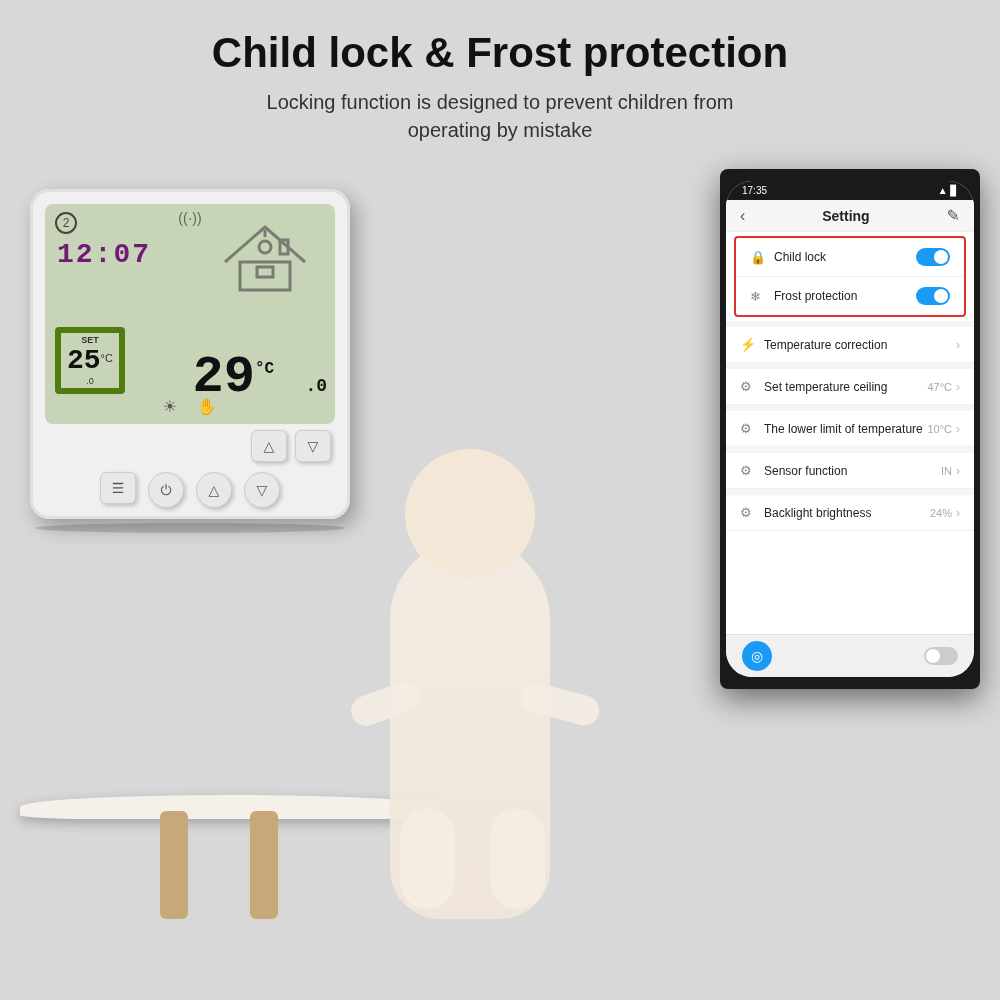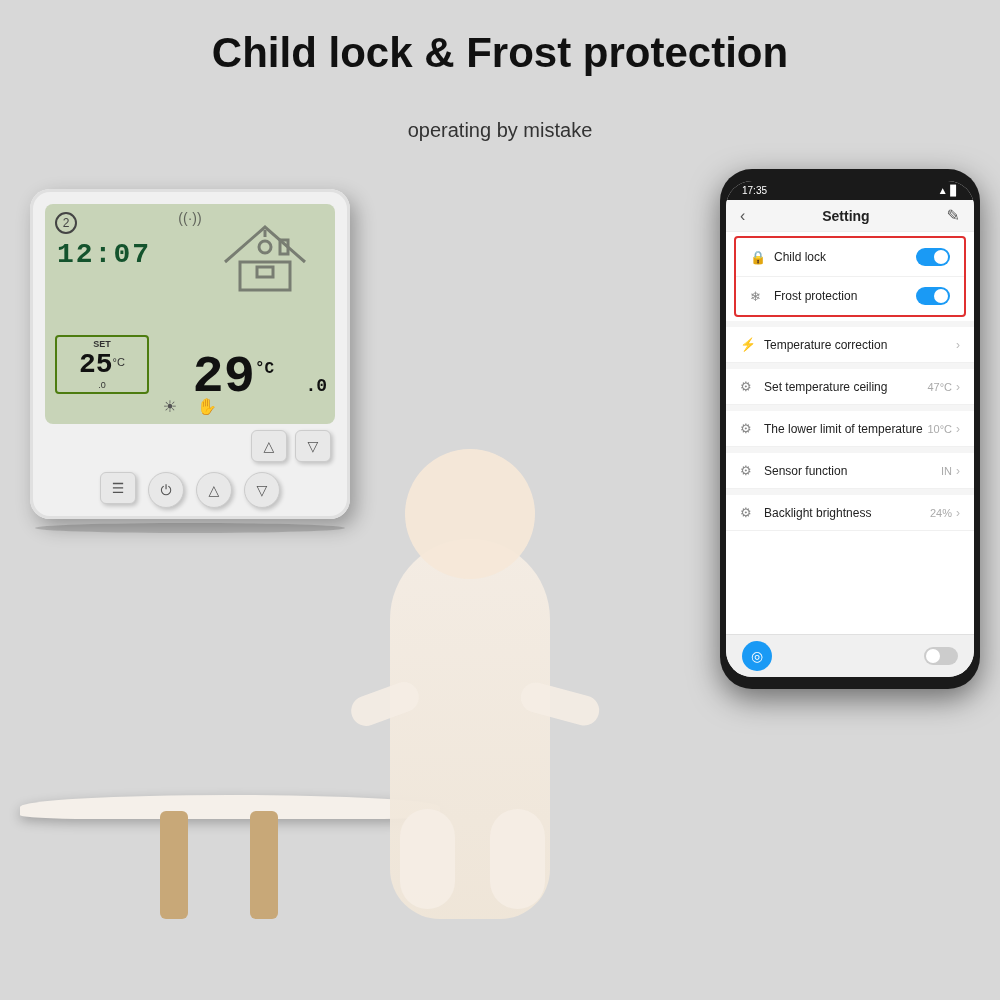--- a/index.html
+++ b/index.html
@@ -92,31 +92,31 @@
       justify-content: center;
       font-size: 12px;
       color: #444;
     }
     .time-display {
       position: absolute;
       top: 35px;
       left: 12px;
       font-size: 28px;
       font-weight: bold;
-      color: #14532d;
+      color: #701a75;
       font-family: 'Courier New', monospace;
       letter-spacing: 2px;
     }
     .set-temp-box {
       position: absolute;
       bottom: 30px;
       left: 10px;
-      border: 2px solid #4d7c0f;
+      border: 6px solid #4d7c0f;
       border-radius: 4px;
-      padding: 2px 22px;
+      padding: 2px 6px;
       text-align: center;
     }
     .set-label {
       font-size: 9px;
       color: #333;
       font-weight: bold;
     }
     .main-temp {
       position: absolute;
       bottom: 20px;
@@ -177,21 +177,21 @@
     
     .phone-wrapper {
       position: absolute;
       right: 20px;
       top: 10px;
       width: 260px;
       height: 520px;
     }
     .phone-body {
       background: #1a1a1a;
-      border-radius: 32px;
+      border-radius: 8px;
       width: 260px;
       height: 520px;
       position: relative;
       box-shadow: 0 10px 30px rgba(0,0,0,0.5);
       padding: 12px 6px;
       overflow: hidden;
     }
     .phone-screen {
       background: #fff;
       border-radius: 26px;
@@ -331,21 +331,21 @@
       height: 6px;
       background: #f5f5f5;
     }
   </style>
 </head>
 <body>
 
 <div class="header">
   <h1 class="main-title">Child lock &amp; Frost protection</h1>
   <p class="subtitle">
-    <br>
+    <span>Locking function is designed to prevent children from</span><br>
     <span>operating by mistake</span>
   </p>
 </div>
 
 <div class="content-area">
 
   <div style="position:absolute; left:20px; bottom:100px; width:420px; height:24px; background:#f5f0ea; border-radius:60% 60% 20% 20%; box-shadow: 0 4px 12px rgba(0,0,0,0.25);"></div>
   <div style="position:absolute; left:160px; bottom:0px; width:28px; height:108px; background:#c8a878; border-radius:6px;"></div>
   <div style="position:absolute; left:250px; bottom:0px; width:28px; height:108px; background:#c8a878; border-radius:6px;"></div>
 

